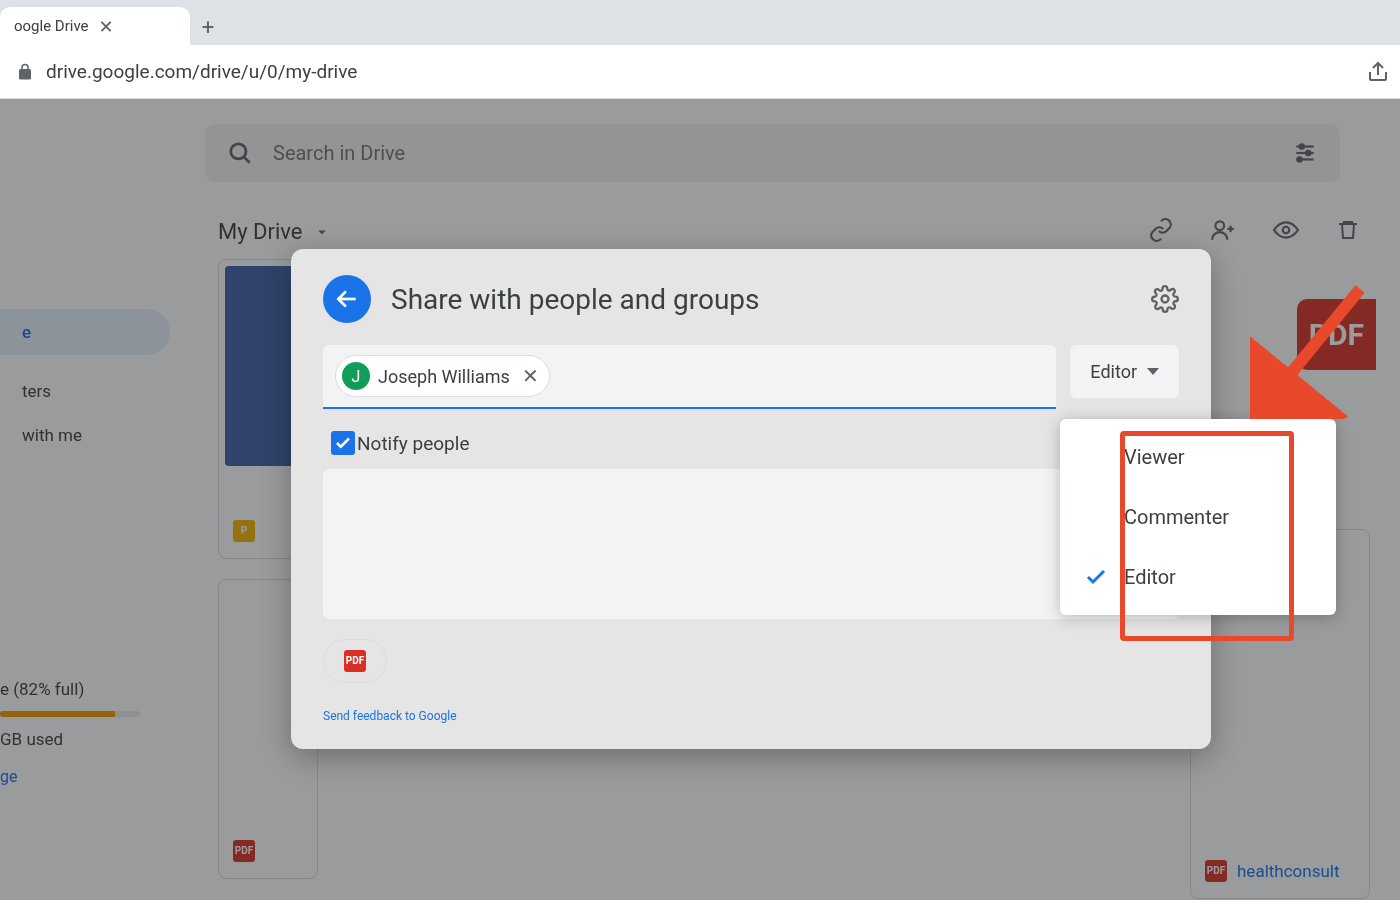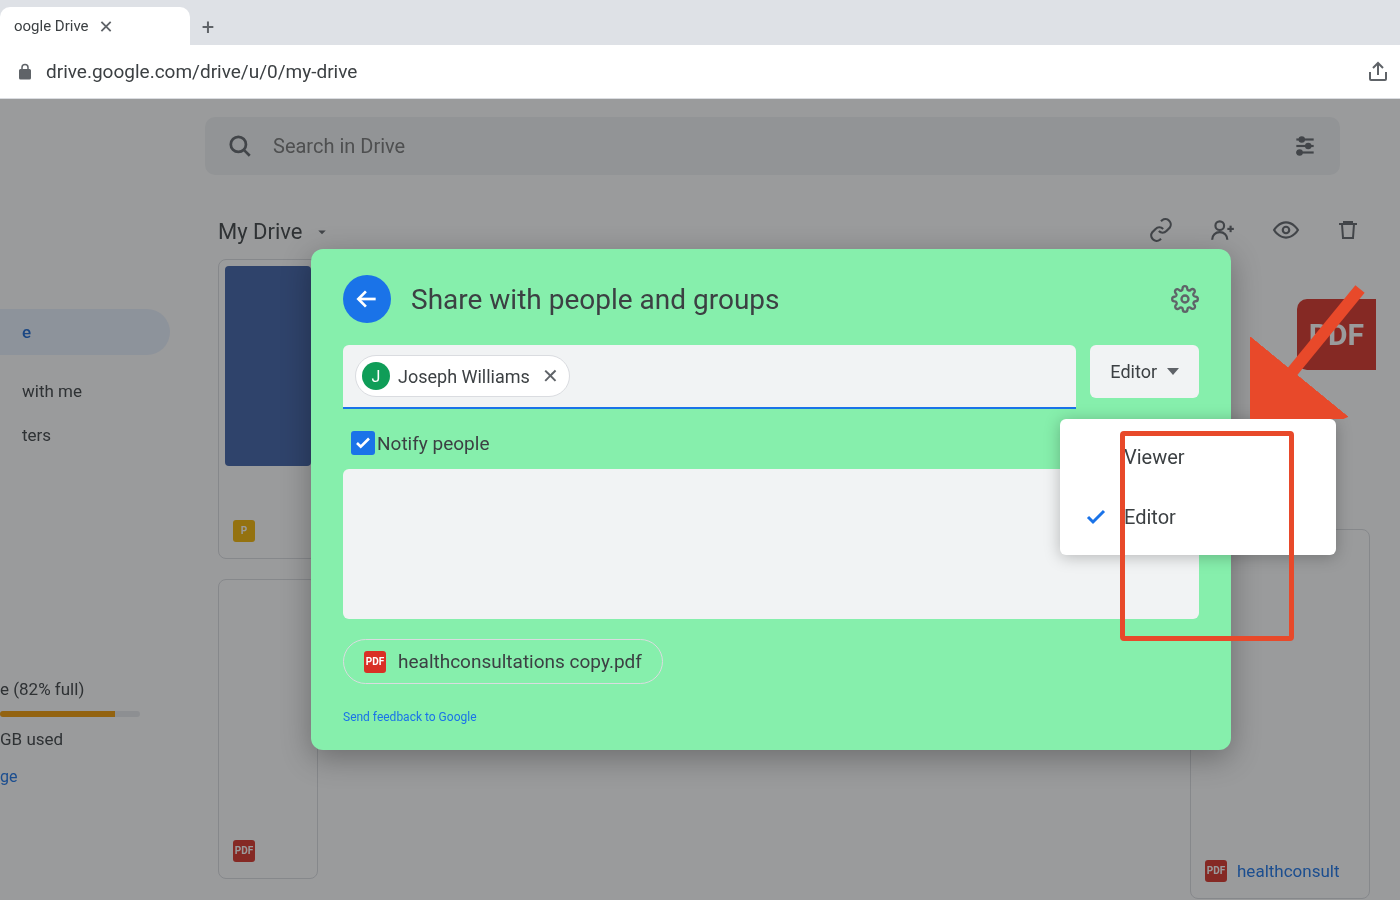--- a/index.html
+++ b/index.html
@@ -12,21 +12,21 @@
   .newtab { width: 36px; height: 36px; display:flex; align-items:center; justify-content:center; font-size:22px; color:#5f6368; }
   .addr-bar { height: 54px; background:#fff; border-bottom:1px solid #dadce0; display:flex; align-items:center; padding: 0 10px 0 16px; gap:12px; }
   .lock { width:18px; height:18px; color:#5f6368; }
   .url { font-size:19px; color:#3c4043; flex:1; }
   .share-os { color:#5f6368; }
 
   
   .app { position:relative; height: calc(900px - 45px - 54px); background:#fff; }
   .overlay-dim { position:absolute; inset:0; background: rgba(32,33,36,0.45); }
 
-  .search-row { position:absolute; left:205px; top:18px; right:60px; height:58px; background:#f1f3f4; border-radius:10px; display:flex; align-items:center; padding:0 22px; gap:20px; }
+  .search-row { position:absolute; left:205px; top:25px; right:60px; height:58px; background:#f1f3f4; border-radius:10px; display:flex; align-items:center; padding:0 22px; gap:20px; }
   .search-row input { border:none; background:transparent; font-size:20px; color:#5f6368; flex:1; outline:none; }
   .tune { color:#5f6368; }
 
   .breadcrumb { position:absolute; left:218px; top:120px; font-size:22px; color:#3c4043; display:flex; align-items:center; gap:10px; }
   .toolbar { position:absolute; right:40px; top:118px; display:flex; gap:36px; color:#5f6368; }
 
   .sidebar { position:absolute; left:0; top:100px; width:190px; display:flex; flex-direction:column; gap:0; }
   .side-pill { background:#e8f0fe; color:#1967d2; height:46px; border-radius:0 24px 24px 0; display:flex; align-items:center; padding-left:22px; font-size:17px; font-weight:500; margin-bottom:14px; width: 170px;}
   .side-item { padding: 12px 0 12px 22px; color:#3c4043; font-size:17px; }
   .storage { position:absolute; left:0; top:580px; width:200px; }
@@ -39,21 +39,21 @@
   .bg-card { position:absolute; border:1px solid #dadce0; border-radius:8px; background:#fff; }
   .pdf-badge { position:absolute; right:24px; top:200px; background:#d93025; color:#fff; font-weight:bold; padding: 18px 12px; font-size:30px; border-radius:10px 0 0 10px; }
   .bg-card1 { left:218px; top:160px; width:100px; height:300px; }
   .bg-card2 { left:218px; top:480px; width:100px; height:300px; }
   .bg-card-r { right:30px; top:430px; width:180px; height:370px; }
   .file-icon-sm { display:inline-block; width:22px; height:22px; border-radius:3px; background:#d93025; color:#fff; font-size:10px; line-height:22px; text-align:center; font-weight:bold; }
   .slides-icon { background:#f4b400; }
   .card-caption { position:absolute; bottom:16px; left:14px; display:flex; align-items:center; gap:10px; color:#3c4043; font-size:17px; }
 
   
-  .modal { position:absolute; left:311px; top:150px; width:920px; background:#86efac; border-radius:12px; box-shadow: 0 8px 30px rgba(0,0,0,0.3); padding: 26px 32px 26px 32px; z-index:5; }
+  .modal { position:absolute; left:291px; top:150px; width:920px; background:#e5e5e5; border-radius:12px; box-shadow: 0 8px 30px rgba(0,0,0,0.3); padding: 26px 32px 26px 32px; z-index:5; }
   .modal-header { display:flex; align-items:center; gap:20px; margin-bottom:22px; }
   .back-btn { width:48px; height:48px; border-radius:50%; background:#1a73e8; display:flex; align-items:center; justify-content:center; color:#fff; }
   .modal-title { font-size:28px; color:#3c4043; flex:1; }
   .gear { color:#5f6368; }
   .recipient-row { display:flex; gap:14px; align-items:flex-start; }
   .recipient-input { flex:1; background:#f1f3f4; border-bottom:2px solid #1a73e8; padding:10px 12px; border-radius:6px 6px 0 0; min-height:54px; display:flex; align-items:center; }
   .chip { background:#fff; border:1px solid #dadce0; border-radius:22px; padding:6px 10px 6px 6px; display:flex; align-items:center; gap:8px; font-size:18px; color:#3c4043; }
   .chip .avatar { width:28px; height:28px; border-radius:50%; background:#0f9d58; color:#fff; font-size:16px; display:flex; align-items:center; justify-content:center; }
   .chip .chip-x { font-size:20px; color:#5f6368; margin-left:4px; }
   .role-btn { background:#f1f3f4; border-radius:6px; padding:16px 20px; display:flex; align-items:center; gap:10px; font-size:18px; color:#3c4043; }
@@ -146,22 +146,22 @@
         <path d="M8 6V4h8v2"></path>
         <path d="M6 6l1 14h10l1-14"></path>
       </svg>
   </div>
 
   <div class="sidebar">
     <div style="height:110px"></div>
     <div class="side-pill">
         <span>e</span>
       </div>
+    <div class="side-item"><span>ters</span></div>
     <div class="side-item"><span>with me</span></div>
-    <div class="side-item"><span>ters</span></div>
   </div>
 
   <div class="storage">
     <div class="storage-label">e (82% full)</div>
     <div class="storage-bar">
         <div class="storage-bar-fill"></div>
       </div>
     <div class="storage-used">GB used</div>
     <div class="buy">ge</div>
   </div>
@@ -225,32 +225,35 @@
       </div>
       <span>Notify people</span>
     </div>
 
     <div class="message-box">
       <span>Message</span>
     </div>
 
     <div class="attach-chip">
       <span class="file-icon-sm">PDF</span>
-      <span>healthconsultations copy.pdf</span>
     </div>
 
     <div class="modal-footer">
       <span class="feedback">Send feedback to Google</span>
     </div>
   </div>
 
   <div class="dropdown">
     <div class="dd-row">
       <span class="dd-check"></span>
       <span>Viewer</span>
+    </div>
+    <div class="dd-row">
+      <span class="dd-check"></span>
+      <span>Commenter</span>
     </div>
     <div class="dd-row">
       <span class="dd-check">
         <svg width="24" height="24" viewBox="0 0 24 24" fill="none" stroke="#1a73e8" stroke-width="3">
             <polyline points="4 12 9 17 20 6"></polyline>
           </svg>
       </span>
       <span>Editor</span>
     </div>
   </div>

